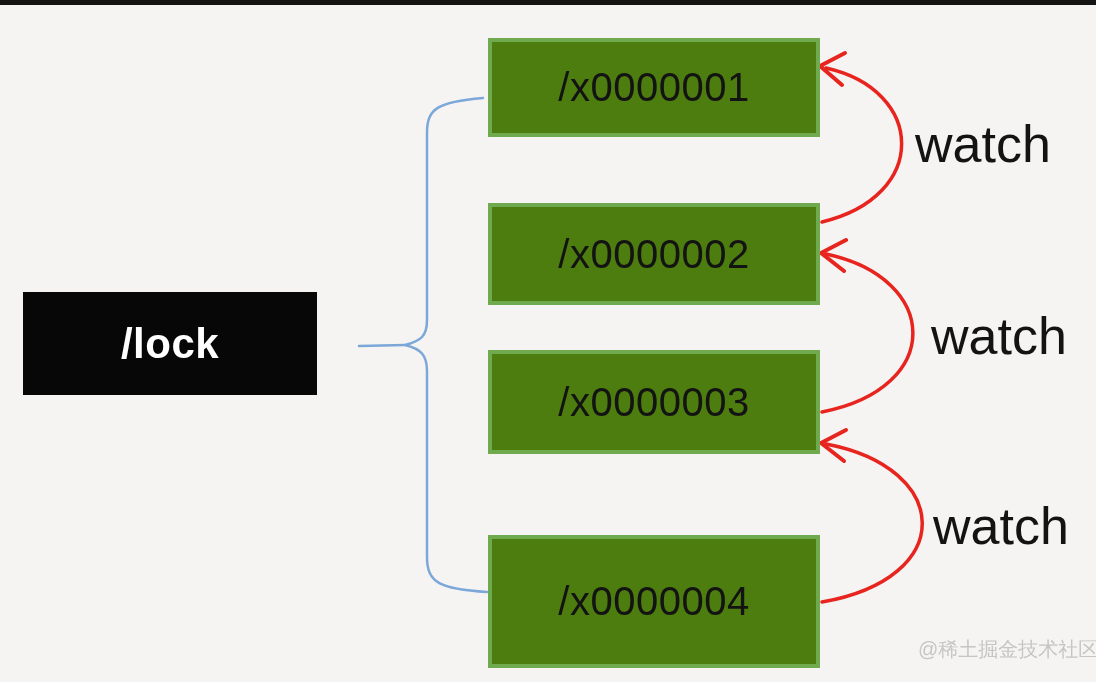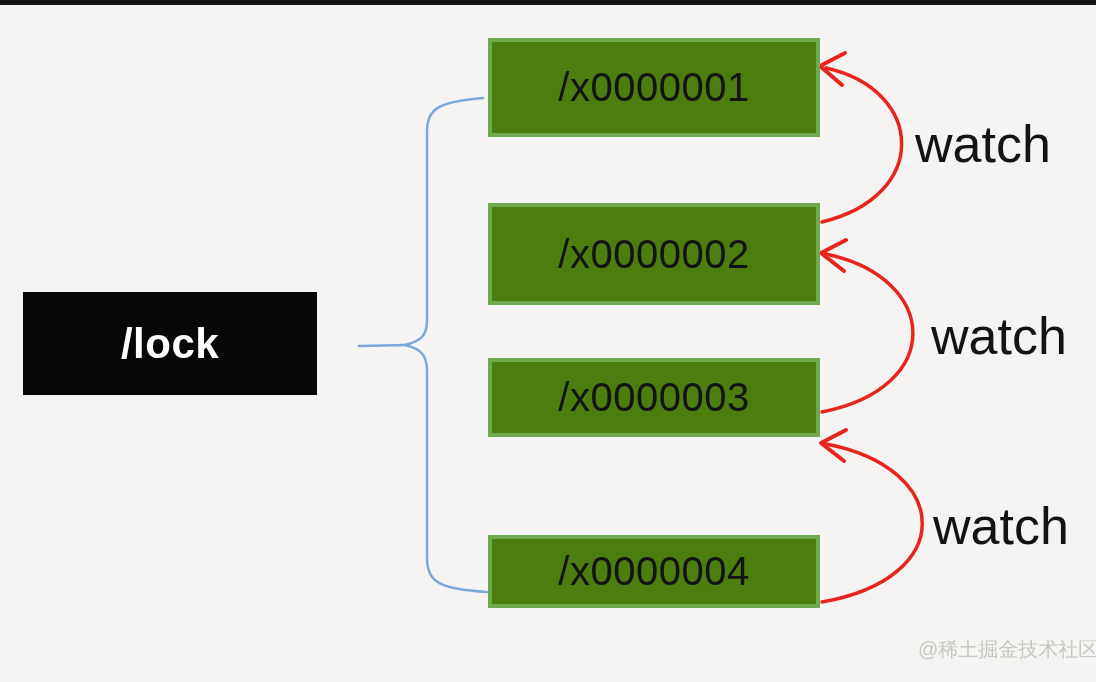--- a/index.html
+++ b/index.html
@@ -7,22 +7,22 @@
   .stage{position:relative;width:1096px;height:682px;background:#f5f4f2;overflow:hidden;}
   .topbar{position:absolute;left:0;top:0;width:1096px;height:5px;background:#141414;}
   .rootbox{position:absolute;left:23px;top:292px;width:294px;height:103px;background:#070707;
            display:flex;align-items:center;justify-content:center;}
   .rootbox span{color:#ffffff;font-size:42px;font-weight:600;letter-spacing:.5px;}
   .node{position:absolute;left:488px;width:332px;box-sizing:border-box;
         border:4px solid #6faa4e;background:#4d7c0f;
         display:flex;align-items:center;justify-content:center;}
   .n1{top:38px;height:99px}
   .n2{top:203px;height:102px}
-  .n3{top:358px;height:79px}
-  .n4{top:535px;height:73px}
+  .n3{top:350px;height:104px}
+  .n4{top:535px;height:133px}
   .node span{color:#131313;font-size:40px;letter-spacing:.5px;}
   svg.overlay{position:absolute;left:0;top:0;pointer-events:none;}
   .watch{position:absolute;color:#131313;font-size:52px;line-height:1.1;}
   .w1{left:915px;top:116px}
   .w2{left:931px;top:308px}
   .w3{left:933px;top:498px}
   .wm{position:absolute;color:#c6c5c1;font-size:20px;white-space:nowrap;line-height:1;}
   .wm1{left:918px;top:639px;}
   .wm2{left:903px;top:652px;}
 </style>

